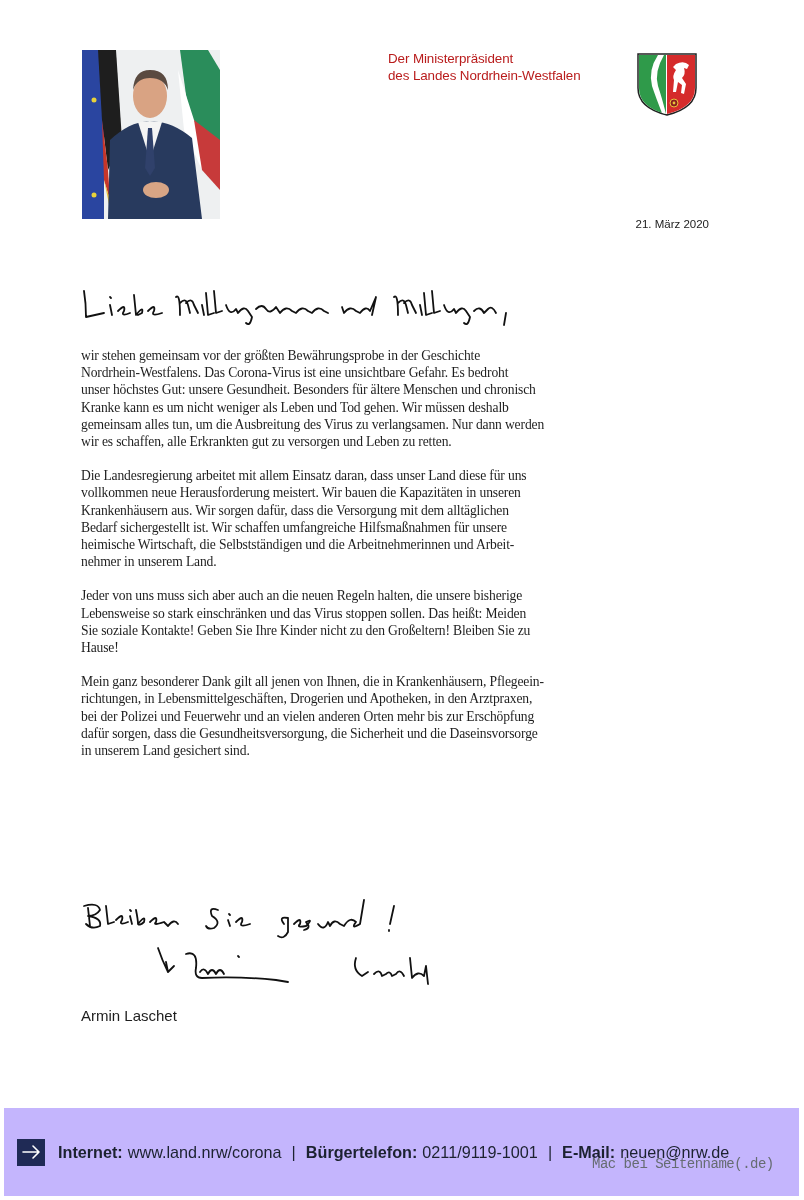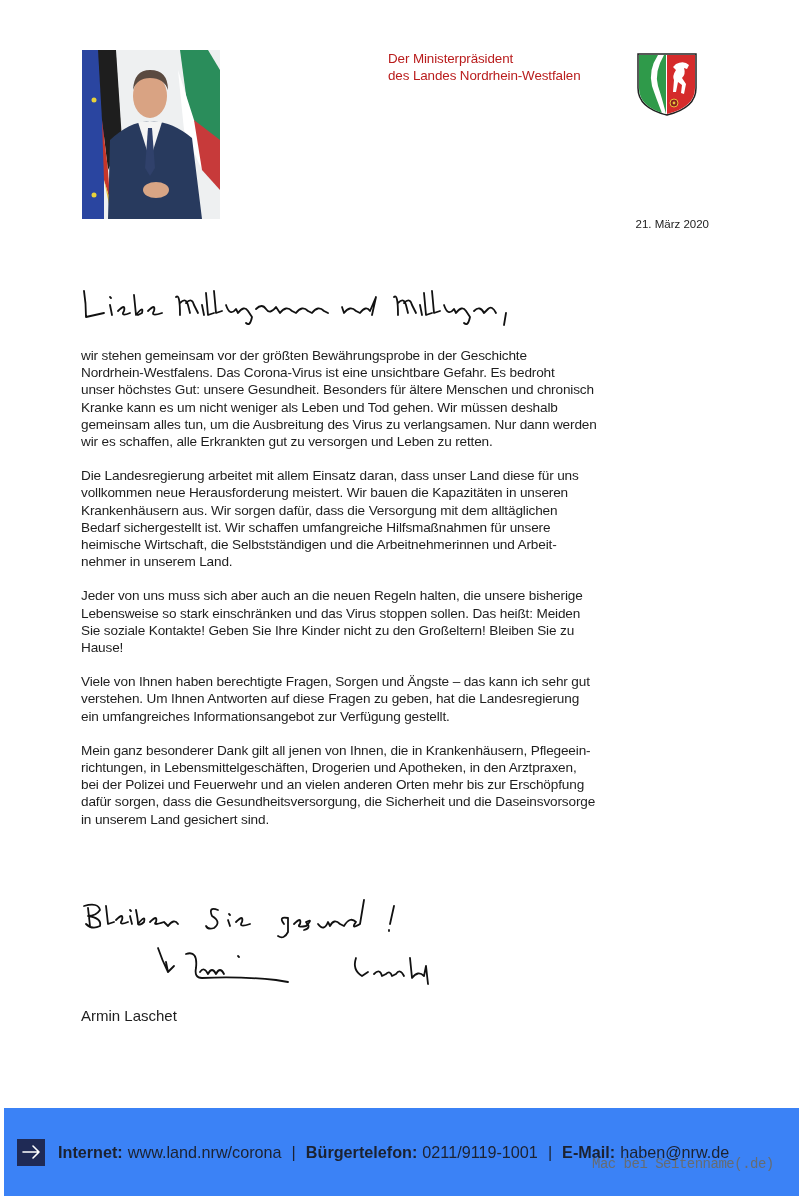--- a/index.html
+++ b/index.html
@@ -19,28 +19,28 @@
     .crest { position:absolute; left:636px; top:52px; width:62px; height:64px; }
     .date {
       position:absolute; left:608px; top:218px; width:101px; text-align:right;
       font-size:11.5px; color:#222;
     }
     .salutation { position:absolute; left:80px; top:283px; width:440px; height:50px; }
     .body-text {
       position:absolute; left:81px; top:347px; width:560px;
       font-size:13.6px; line-height:17.2px; color:#1e1e1e; letter-spacing:-0.15px;
     }
-    .body-text p { margin:0 0 17px 0; white-space:pre-line; }
+    .body-text p { margin:0 0 17px 0; white-space:pre-line;font-family:Liberation Serif, serif; }
     .closing { position:absolute; left:78px; top:896px; width:400px; height:110px; }
     .signer {
       position:absolute; left:81px; top:1007px; font-size:15px; color:#1e1e1e;
     }
     .footer {
       position:absolute; left:4px; top:1108px; width:795px; height:88px;
-      background:#3b82f6; display:flex; align-items:center;
+      background:#c4b5fd; display:flex; align-items:center;
       font-size:16.2px; color:#1c2230;
     }
     .arrow-box {
       width:28px; height:27px; background:#1f2a55; margin-left:13px; margin-right:13px;
       display:flex; align-items:center; justify-content:center; flex:none;
     }
     .footer .lbl { font-weight:bold; margin-right:5px; }
     .footer .sep { margin:0 10px; font-weight:normal; color:#1c2230; }
     .watermark {
       position:absolute; left:592px; top:1156px; font-size:14px; color:#666c72;
@@ -134,23 +134,20 @@
   <p>Die Landesregierung arbeitet mit allem Einsatz daran, dass unser Land diese für uns
 vollkommen neue Herausforderung meistert. Wir bauen die Kapazitäten in unseren
 Krankenhäusern aus. Wir sorgen dafür, dass die Versorgung mit dem alltäglichen
 Bedarf sichergestellt ist. Wir schaffen umfangreiche Hilfsmaßnahmen für unsere
 heimische Wirtschaft, die Selbstständigen und die Arbeitnehmerinnen und Arbeit-
 nehmer in unserem Land.</p>
   <p>Jeder von uns muss sich aber auch an die neuen Regeln halten, die unsere bisherige
 Lebensweise so stark einschränken und das Virus stoppen sollen. Das heißt: Meiden
 Sie soziale Kontakte! Geben Sie Ihre Kinder nicht zu den Großeltern! Bleiben Sie zu
 Hause!</p>
-  <p>Viele von Ihnen haben berechtigte Fragen, Sorgen und Ängste – das kann ich sehr gut
-verstehen. Um Ihnen Antworten auf diese Fragen zu geben, hat die Landesregierung
-ein umfangreiches Informationsangebot zur Verfügung gestellt.</p>
   <p>Mein ganz besonderer Dank gilt all jenen von Ihnen, die in Krankenhäusern, Pflegeein-
 richtungen, in Lebensmittelgeschäften, Drogerien und Apotheken, in den Arztpraxen,
 bei der Polizei und Feuerwehr und an vielen anderen Orten mehr bis zur Erschöpfung
 dafür sorgen, dass die Gesundheitsversorgung, die Sicherheit und die Daseinsvorsorge
 in unserem Land gesichert sind.</p>
 </div>
 
 <div class="closing" title="Bleiben Sie gesund!">
   <svg width="400" height="110" viewBox="0 0 400 110" fill="none" stroke="#111" stroke-width="1.8" stroke-linecap="round" stroke-linejoin="round">
 
@@ -189,16 +186,16 @@
       <path d="M2 7 L18 7 M12 1 L18 7 L12 13"></path>
     </svg>
   </div>
   <span class="lbl">Internet:</span>
   <span>www.land.nrw/corona</span>
   <span class="sep">|</span>
   <span class="lbl">Bürgertelefon:</span>
   <span>0211/9119-1001</span>
   <span class="sep">|</span>
   <span class="lbl">E-Mail:</span>
-  <span>haben@nrw.de</span>
+  <span>neuen@nrw.de</span>
 </div>
 
 <div class="watermark">Mac bei Seitenname(.de)</div>
 
 </body></html>

